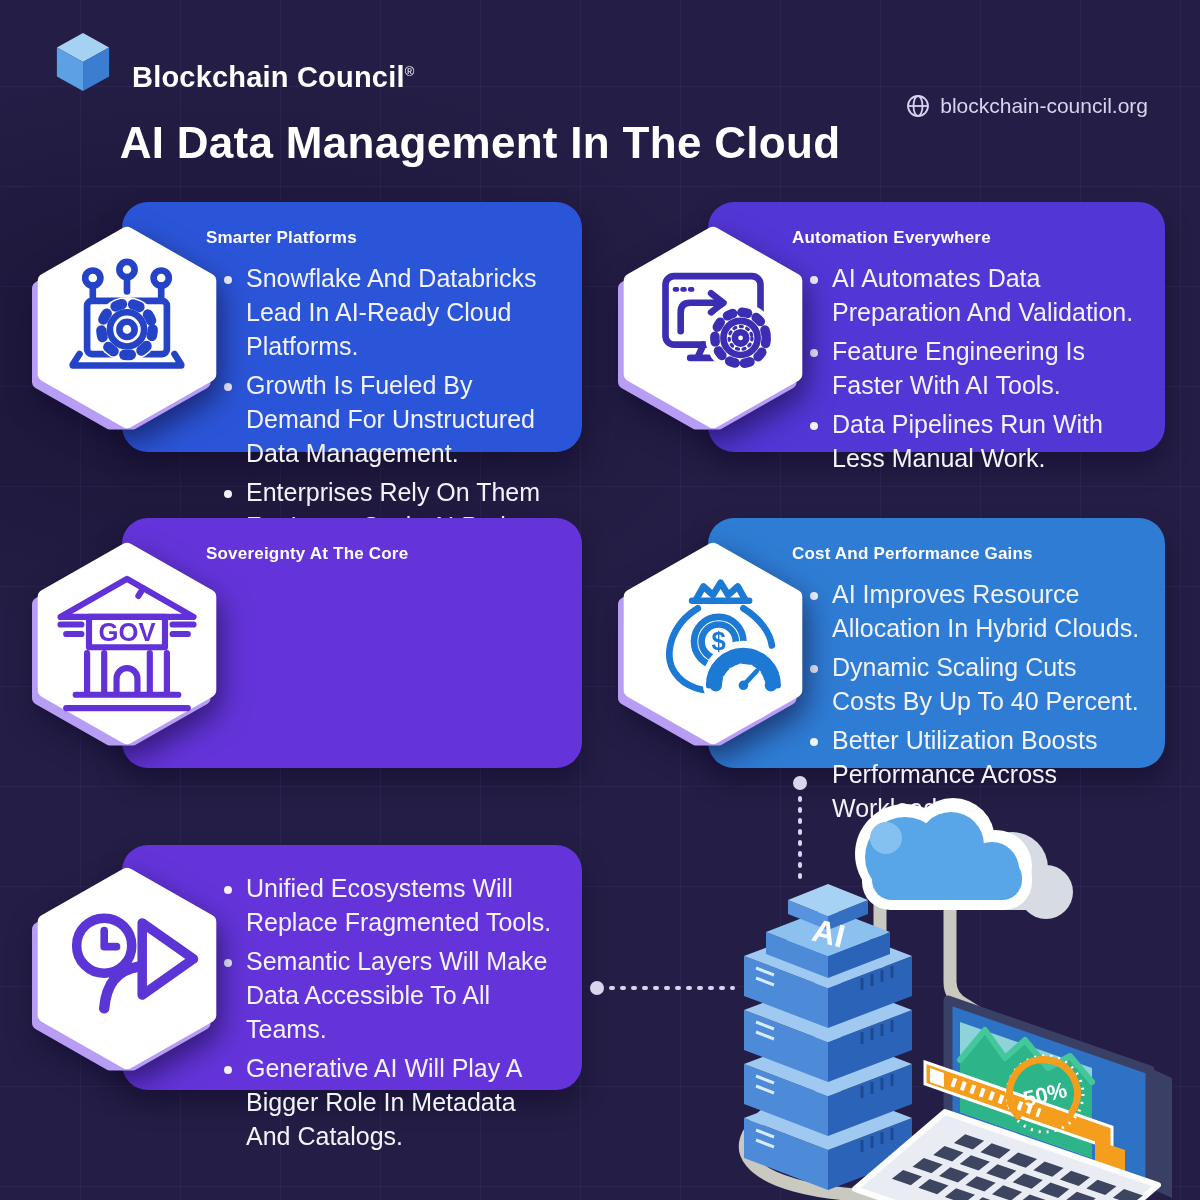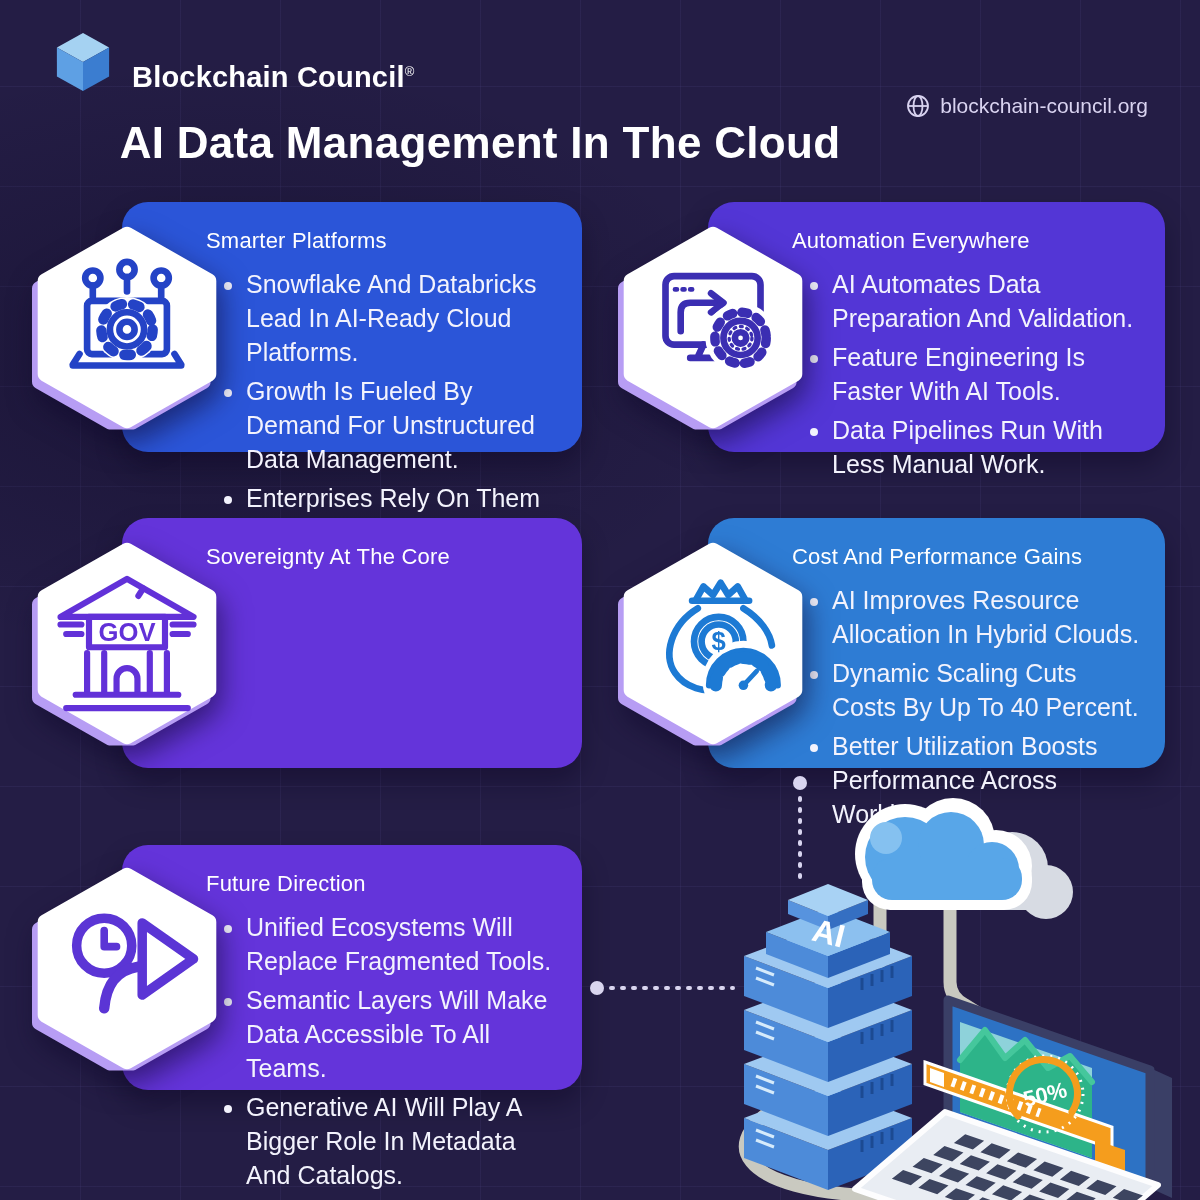--- a/index.html
+++ b/index.html
@@ -27,21 +27,21 @@
   .main-title{position:absolute;left:0;top:118px;width:960px;text-align:center;
     font-size:44px;font-weight:700;letter-spacing:.3px;}
   
   .card{position:absolute;border-radius:26px;box-sizing:border-box;
     padding:26px 22px 20px 84px;box-shadow:0 14px 26px rgba(8,4,30,.35);}
   #card-0{left:122px;top:202px;width:460px;height:250px;}
   #card-1{left:708px;top:202px;width:457px;height:250px;}
   #card-2{left:122px;top:518px;width:460px;height:250px;}
   #card-3{left:708px;top:518px;width:457px;height:250px;}
   #card-4{left:122px;top:845px;width:460px;height:245px;}
-  .card h2{margin:0 0 13px 0;font-size:22px;font-weight:400;letter-spacing:.2px;}
+  .card h2{margin:0 0 13px 0;font-size:17px;font-weight:700;letter-spacing:.2px;}
   .card ul{margin:0;padding:0 0 0 40px;font-size:25px;line-height:1.36;color:#f3f3fd;}
   .card li{margin-bottom:5px;}
   .hex{position:absolute;left:-90px;top:50%;transform:translateY(-50%);
     width:190px;height:205px;filter:drop-shadow(5px 12px 14px rgba(12,6,42,.55));}
   .hex svg{width:190px;height:205px;display:block;}
   
   .illustration{position:absolute;left:560px;top:770px;width:640px;height:430px;}
 </style>
 </head>
 <body>
@@ -181,21 +181,20 @@
       <polygon points="100,10 186,59 186,157 100,206 14,157 14,59" fill="#b79df4" stroke="#b79df4" stroke-width="16" stroke-linejoin="round" transform="translate(-6,8)"></polygon>
       <polygon points="100,10 186,59 186,157 100,206 14,157 14,59" fill="#ffffff" stroke="#ffffff" stroke-width="16" stroke-linejoin="round"></polygon>
       <g stroke="#5b35d5" stroke-width="10" fill="none" stroke-linecap="round" stroke-linejoin="round">
         <circle cx="76" cy="84" r="29"></circle>
         <path d="M76,68 v17 h13" stroke-width="8"></path>
         <path d="M116,60 L170,98 116,136 Z"></path>
         <path d="M112,106 C88,110 78,126 76,150" stroke-width="11"></path>
       </g>
     </svg>
   </div>
-  <h2>Future Direction</h2>
   <ul>
     <li>Unified Ecosystems Will Replace Fragmented Tools.</li>
     <li>Semantic Layers Will Make Data Accessible To All Teams.</li>
     <li>Generative AI Will Play A Bigger Role In Metadata And Catalogs.</li>
   </ul>
 </div>
 
 <svg class="illustration" viewBox="560 770 640 430">
   <defs>
     <clipPath id="kbclip">

